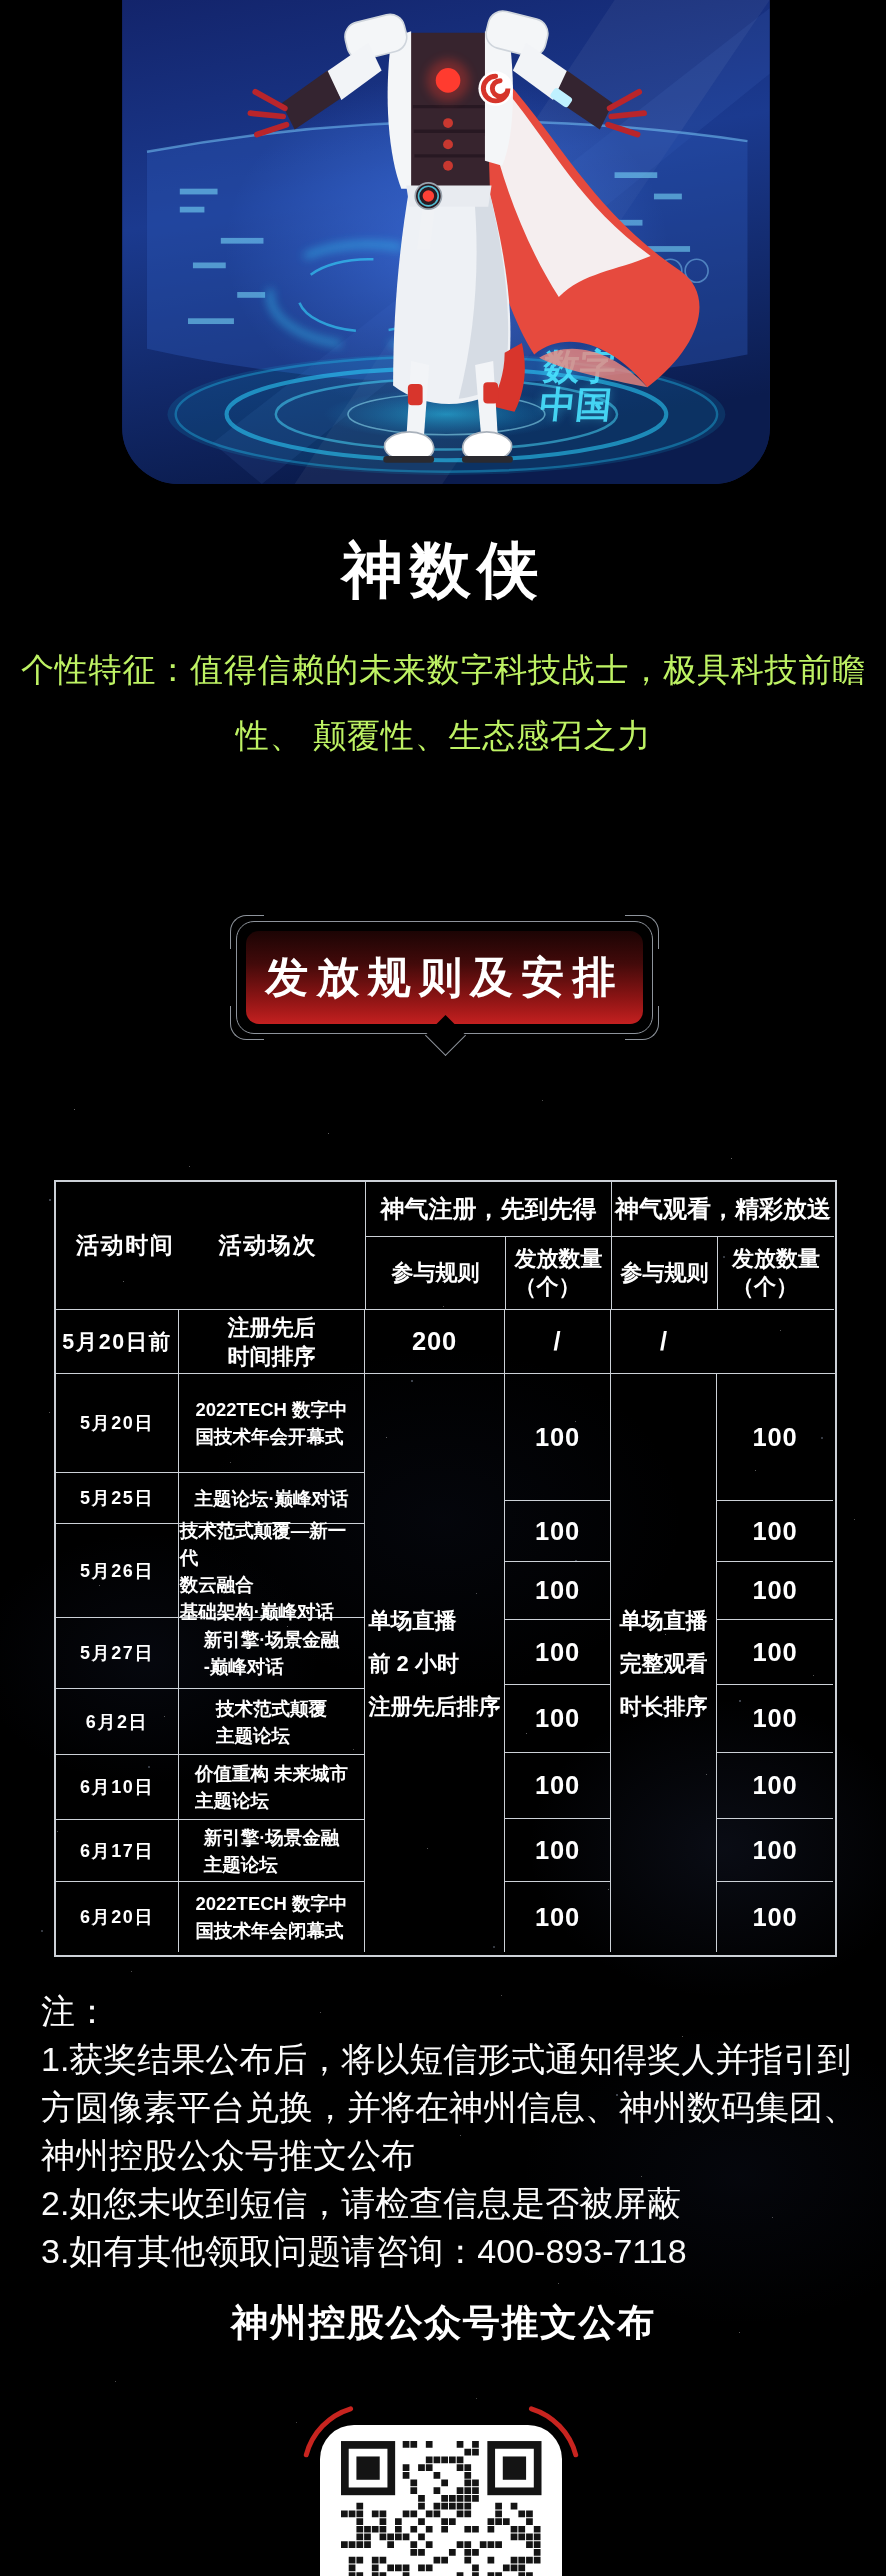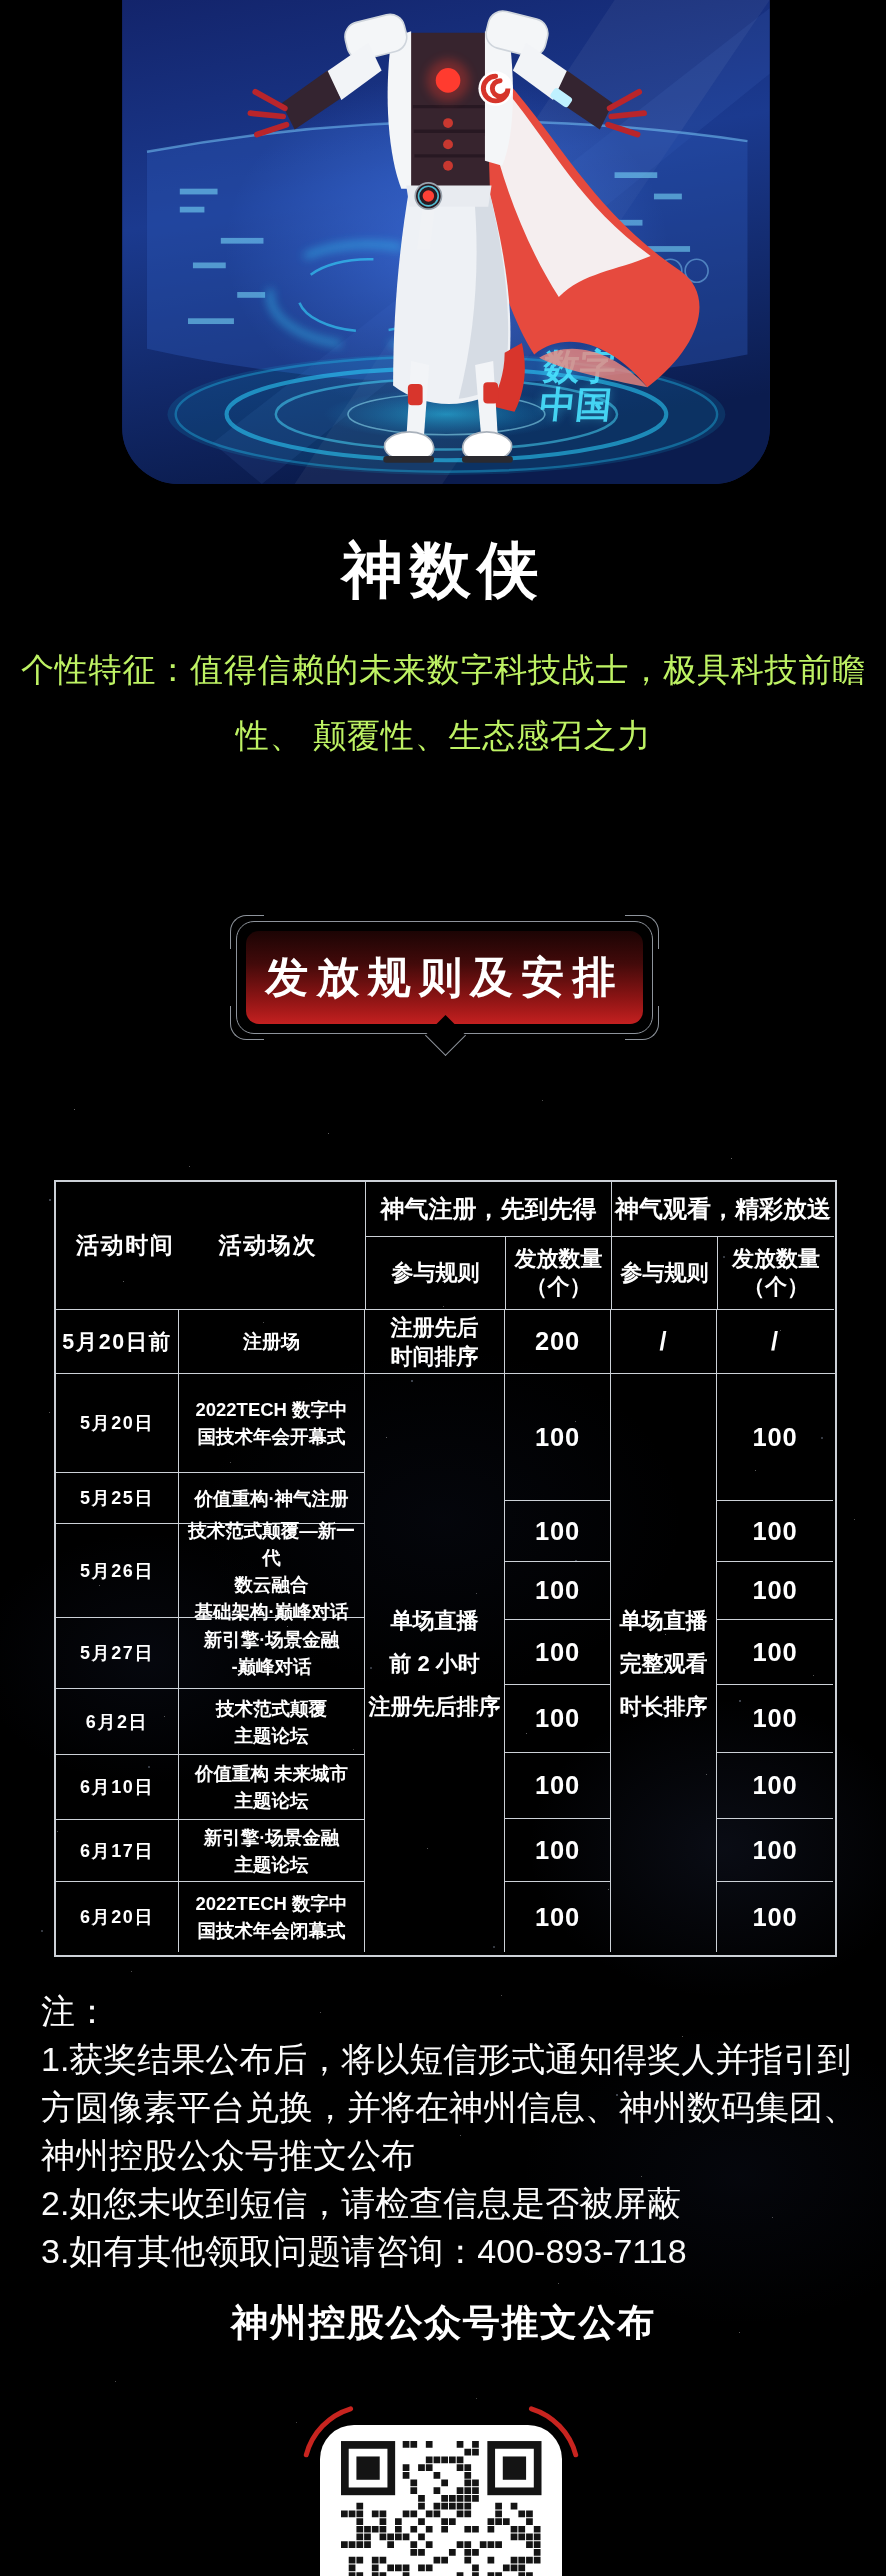--- a/index.html
+++ b/index.html
@@ -49,21 +49,21 @@
     display:flex;align-items:center;justify-content:center;}
   .rules-btn span{font-size:43px;font-weight:700;letter-spacing:8.2px;color:#fff;}
   .pointer{position:absolute;left:50%;bottom:-15.6px;width:28px;height:28px;margin-left:-14px;
     transform:rotate(45deg);background:#000;
     border-right:1.6px solid #8d939b;border-bottom:1.6px solid #8d939b;}
 
   
   .tbl{position:absolute;left:54px;top:1180px;width:783px;height:777px;
     border:2.5px solid var(--line);box-sizing:border-box;background:transparent;}
   .tbl *{box-sizing:border-box;}
-  .cellc{display:flex;align-items:center;justify-content:center;text-align:center;
+  .cellc{display:flex;align-items:center;justify-content:center;text-align:left;
     white-space:pre-line;font-weight:700;color:#fff;}
   .hdr{display:grid;grid-template-columns:310px 140px 106px 106px 116px;grid-template-rows:55px 73px;}
   .h-ts{grid-column:1;grid-row:1/3;border-right:1.6px solid var(--line);border-bottom:1.6px solid var(--line);
     display:flex;align-items:center;justify-content:space-between;padding:0 48px 0 20px;
     font-size:23px;font-weight:700;letter-spacing:1.6px;}
   .h-g1{grid-column:2/4;grid-row:1;border-right:1.6px solid var(--line);border-bottom:1.6px solid var(--line);font-size:24px;}
   .h-g2{grid-column:4/6;grid-row:1;border-bottom:1.6px solid var(--line);font-size:24px;font-family:Liberation Serif, serif;}
   .h-s{grid-row:2;border-bottom:1.6px solid var(--line);font-size:22px;line-height:28px;}
   .h-s.c2{grid-column:2;border-right:1.6px solid var(--line);}
   .h-s.c3{grid-column:3;border-right:1.6px solid var(--line);}
@@ -279,21 +279,20 @@
       <div class="h-s c2 cellc">参与规则</div>
       <div class="h-s c3 cellc">发放数量
 （个）</div>
       <div class="h-s c4 cellc">参与规则</div>
       <div class="h-s c5 cellc">发放数量
 （个）</div>
     </div>
 
     <div class="reg-row">
       <div class="cellc r-date">5月20日前</div>
-      <div class="cellc r-sess">注册场</div>
       <div class="cellc r-rule">注册先后
 时间排序</div>
       <div class="cellc r-qty">200</div>
       <div class="cellc r-qty">/</div>
       <div class="cellc r-qty">/</div>
     </div>
 
     <div class="body">
 
       <div class="bcol">
@@ -303,21 +302,21 @@
         <div class="bc cellc b-date" style="height:71px">5月27日</div>
         <div class="bc cellc b-date" style="height:66px">6月2日</div>
         <div class="bc cellc b-date" style="height:65px">6月10日</div>
         <div class="bc cellc b-date" style="height:62px">6月17日</div>
         <div class="bc cellc b-date" style="height:70px">6月20日</div>
       </div>
 
       <div class="bcol">
         <div class="bc cellc b-sess" style="height:99px">2022TECH 数字中
 国技术年会开幕式</div>
-        <div class="bc cellc b-sess" style="height:51px">价值重构·神气注册</div>
+        <div class="bc cellc b-sess" style="height:51px">主题论坛·巅峰对话</div>
         <div class="bc cellc b-sess" style="height:94px">技术范式颠覆—新一代
 数云融合
 基础架构·巅峰对话</div>
         <div class="bc cellc b-sess" style="height:71px">新引擎·场景金融
 -巅峰对话</div>
         <div class="bc cellc b-sess" style="height:66px">技术范式颠覆
 主题论坛</div>
         <div class="bc cellc b-sess" style="height:65px">价值重构 未来城市
 主题论坛</div>
         <div class="bc cellc b-sess" style="height:62px">新引擎·场景金融

